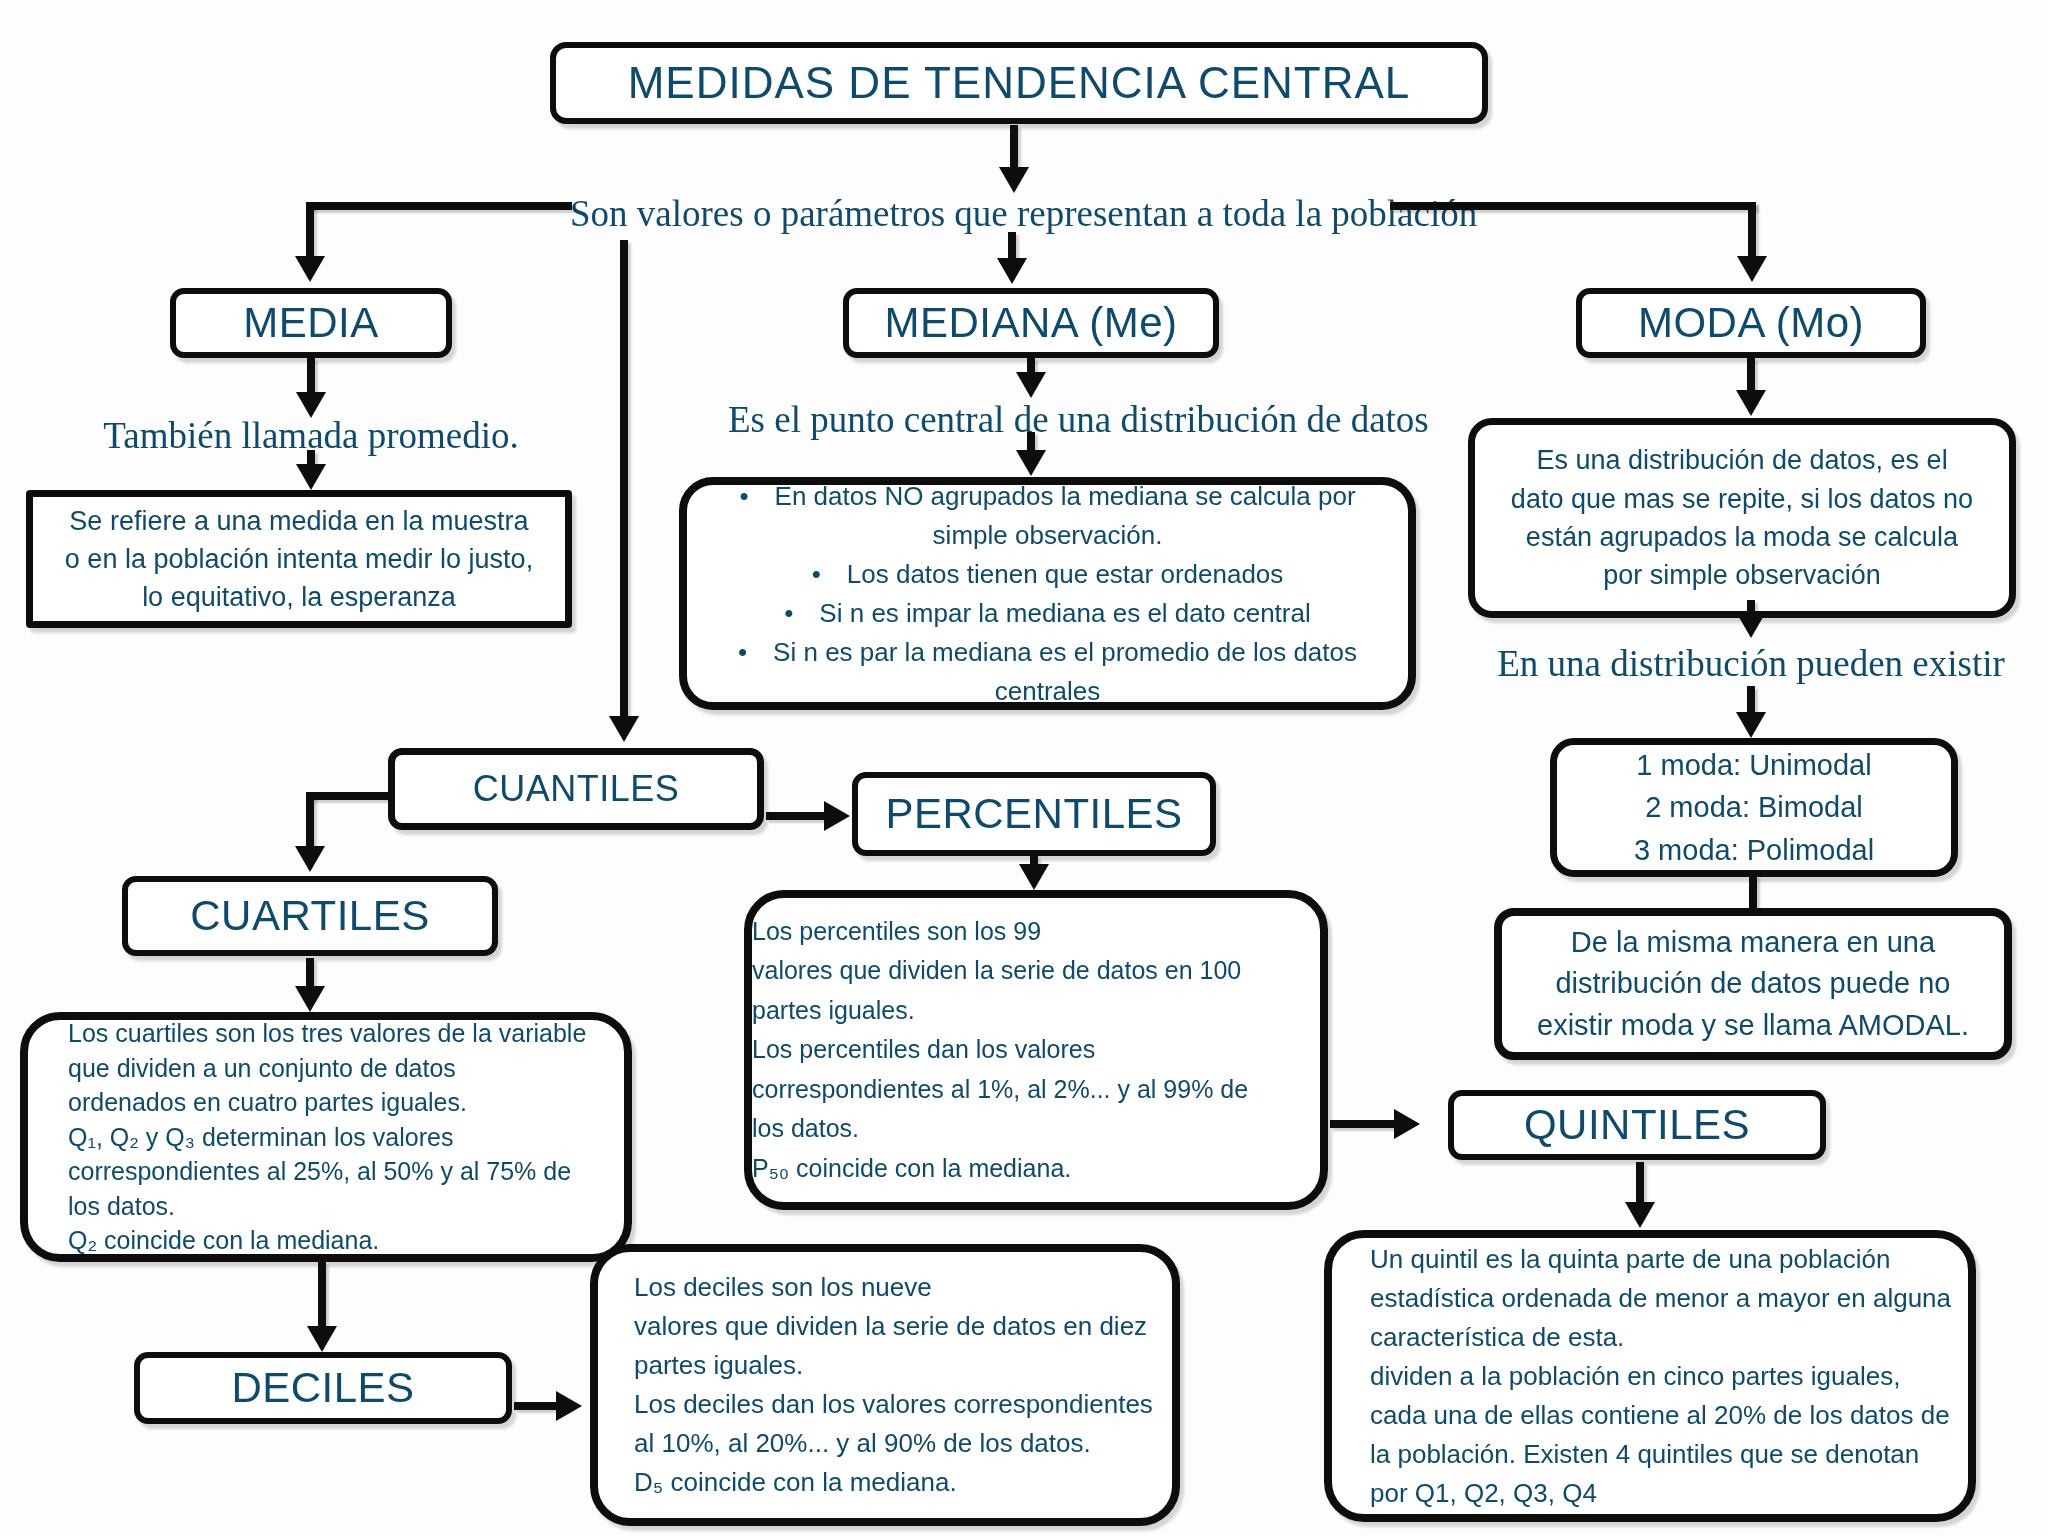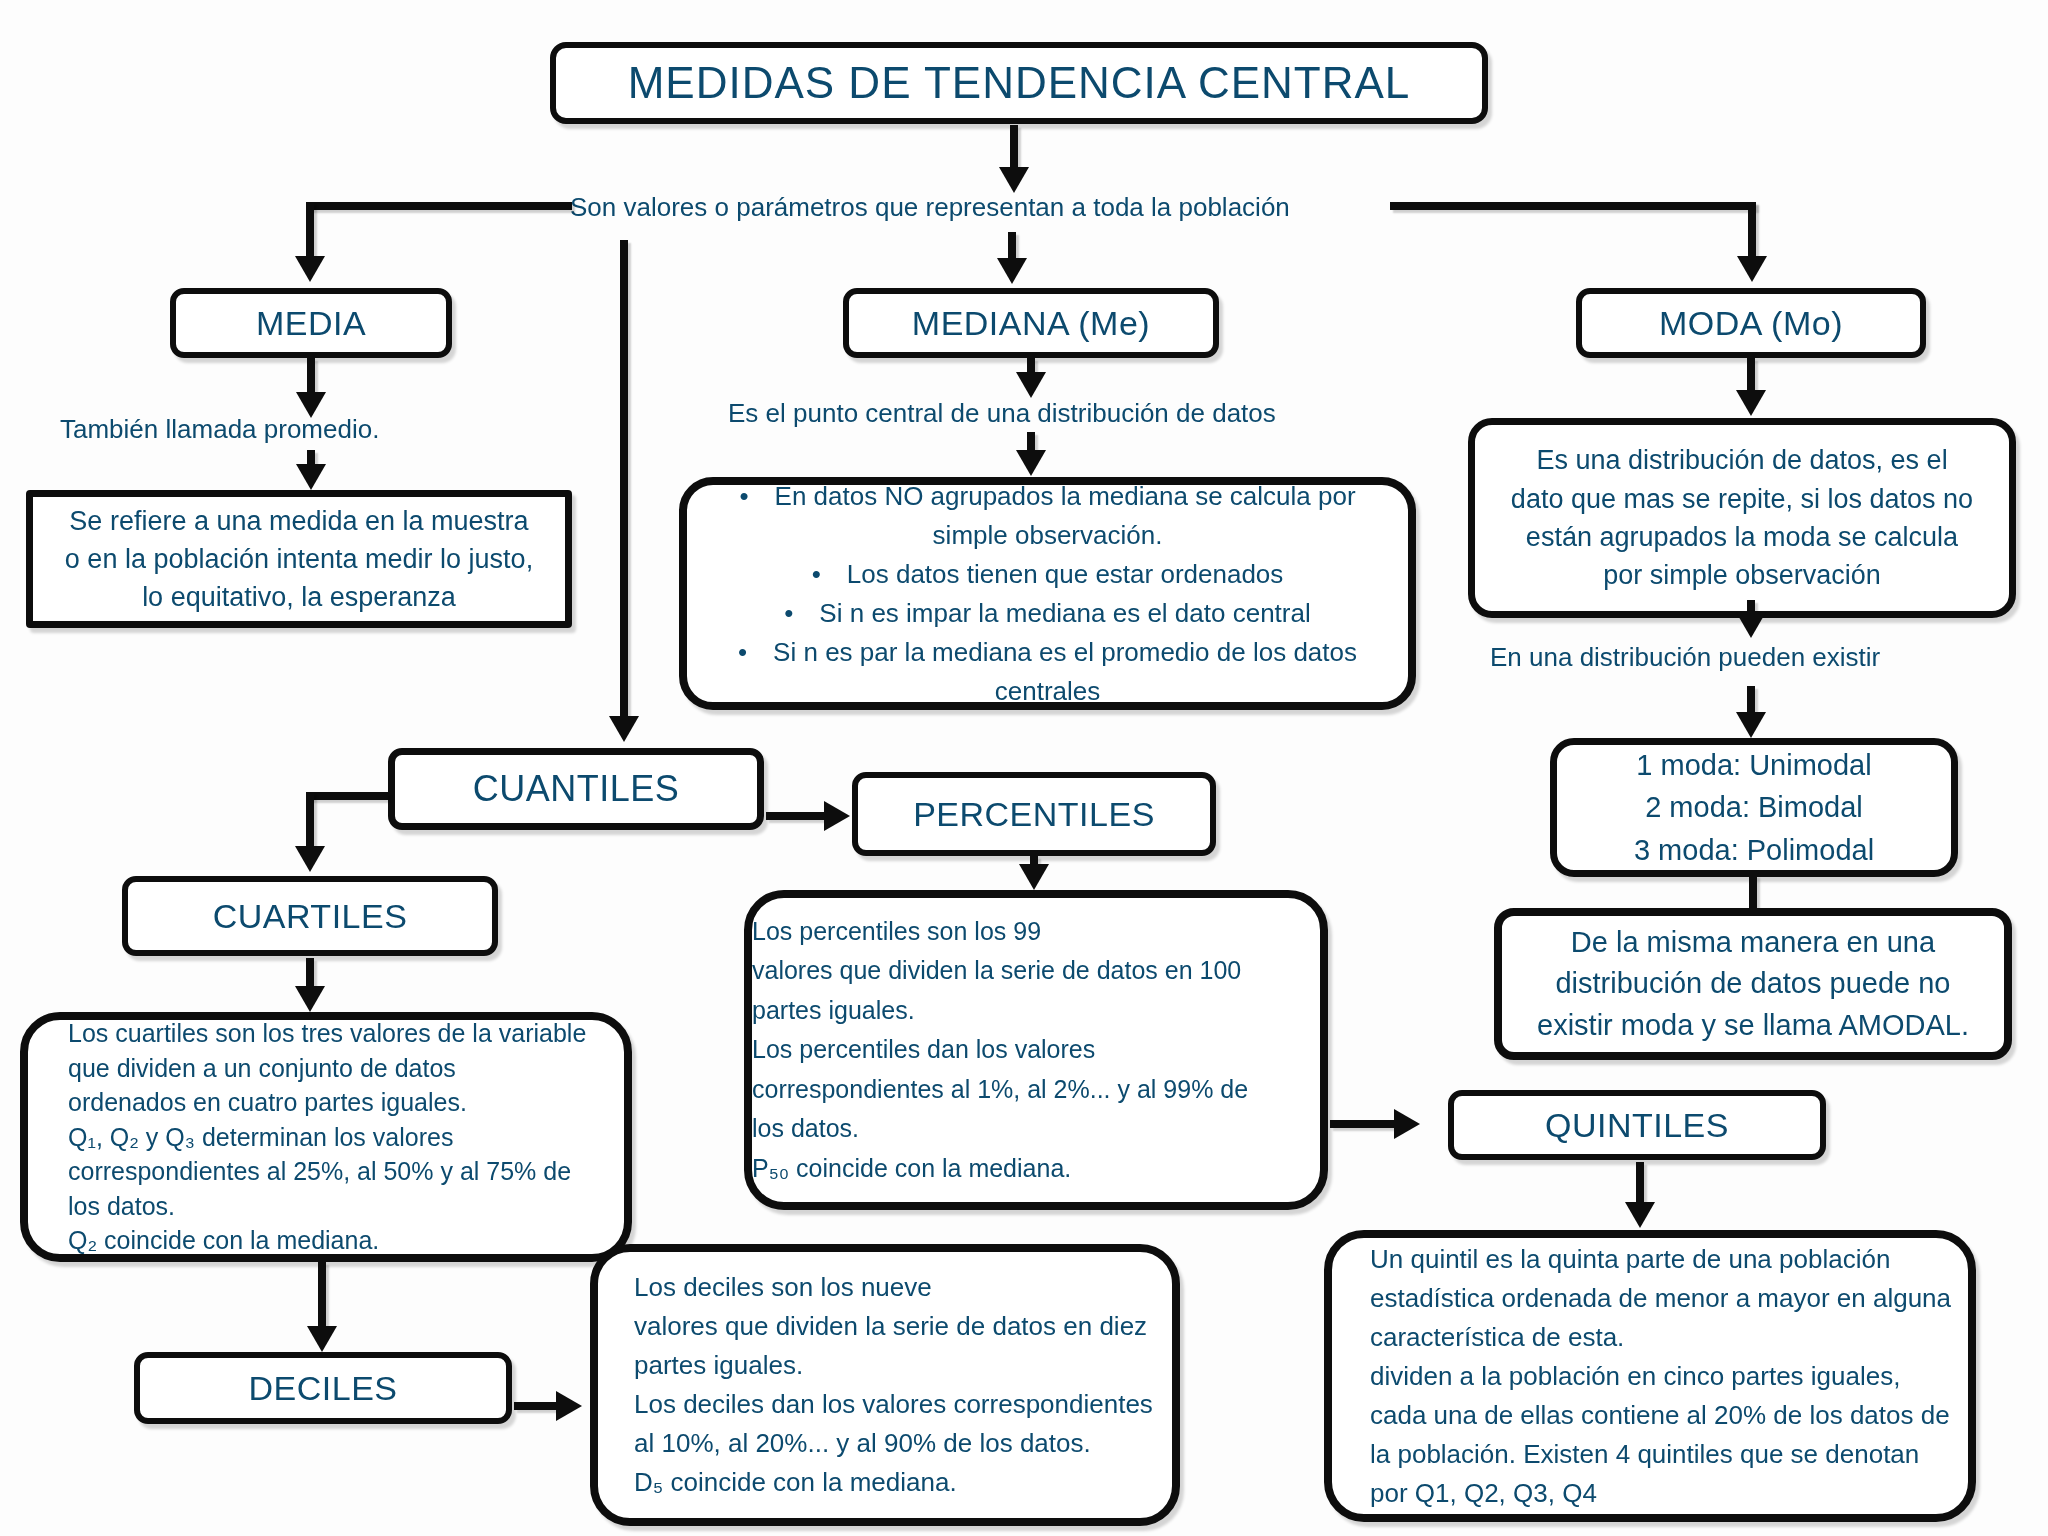--- a/index.html
+++ b/index.html
@@ -5,24 +5,24 @@
   html,body{margin:0;padding:0;background:#e9e9e9;}
   #canvas{
     position:relative;width:2048px;height:1536px;background:#fdfdfd;
     font-family:"Liberation Sans","DejaVu Sans",sans-serif;color:#0c4a6e;overflow:hidden;
   }
   .box{
     position:absolute;background:#ffffff;border:6px solid #0d0d0d;border-radius:14px;
     display:flex;align-items:center;justify-content:center;text-align:center;
     box-shadow:4px 5px 3px rgba(0,0,0,0.16);box-sizing:border-box;
   }
-  .hdr{font-size:34px;letter-spacing:0.5px;}
+  .hdr{font-size:42px;letter-spacing:0.5px;}
   .desc{white-space:pre-line;}
   .desc.left{justify-content:flex-start;text-align:left;}
-  .note{position:absolute;font-size:26px;white-space:nowrap;}
+  .note{position:absolute;font-size:37px;text-align:center;white-space:nowrap;font-family:Liberation Serif, serif;}
   .vline,.hline{position:absolute;background:#0d0d0d;box-shadow:3px 3px 2px rgba(0,0,0,0.18);}
   .vline{width:8px;}
   .hline{height:8px;}
   .ah-d{position:absolute;width:0;height:0;border-left:15px solid transparent;border-right:15px solid transparent;border-top:26px solid #0d0d0d;}
   .ah-r{position:absolute;width:0;height:0;border-top:15px solid transparent;border-bottom:15px solid transparent;border-left:26px solid #0d0d0d;}
 </style>
 </head>
 <body>
 
 <div id="canvas">

